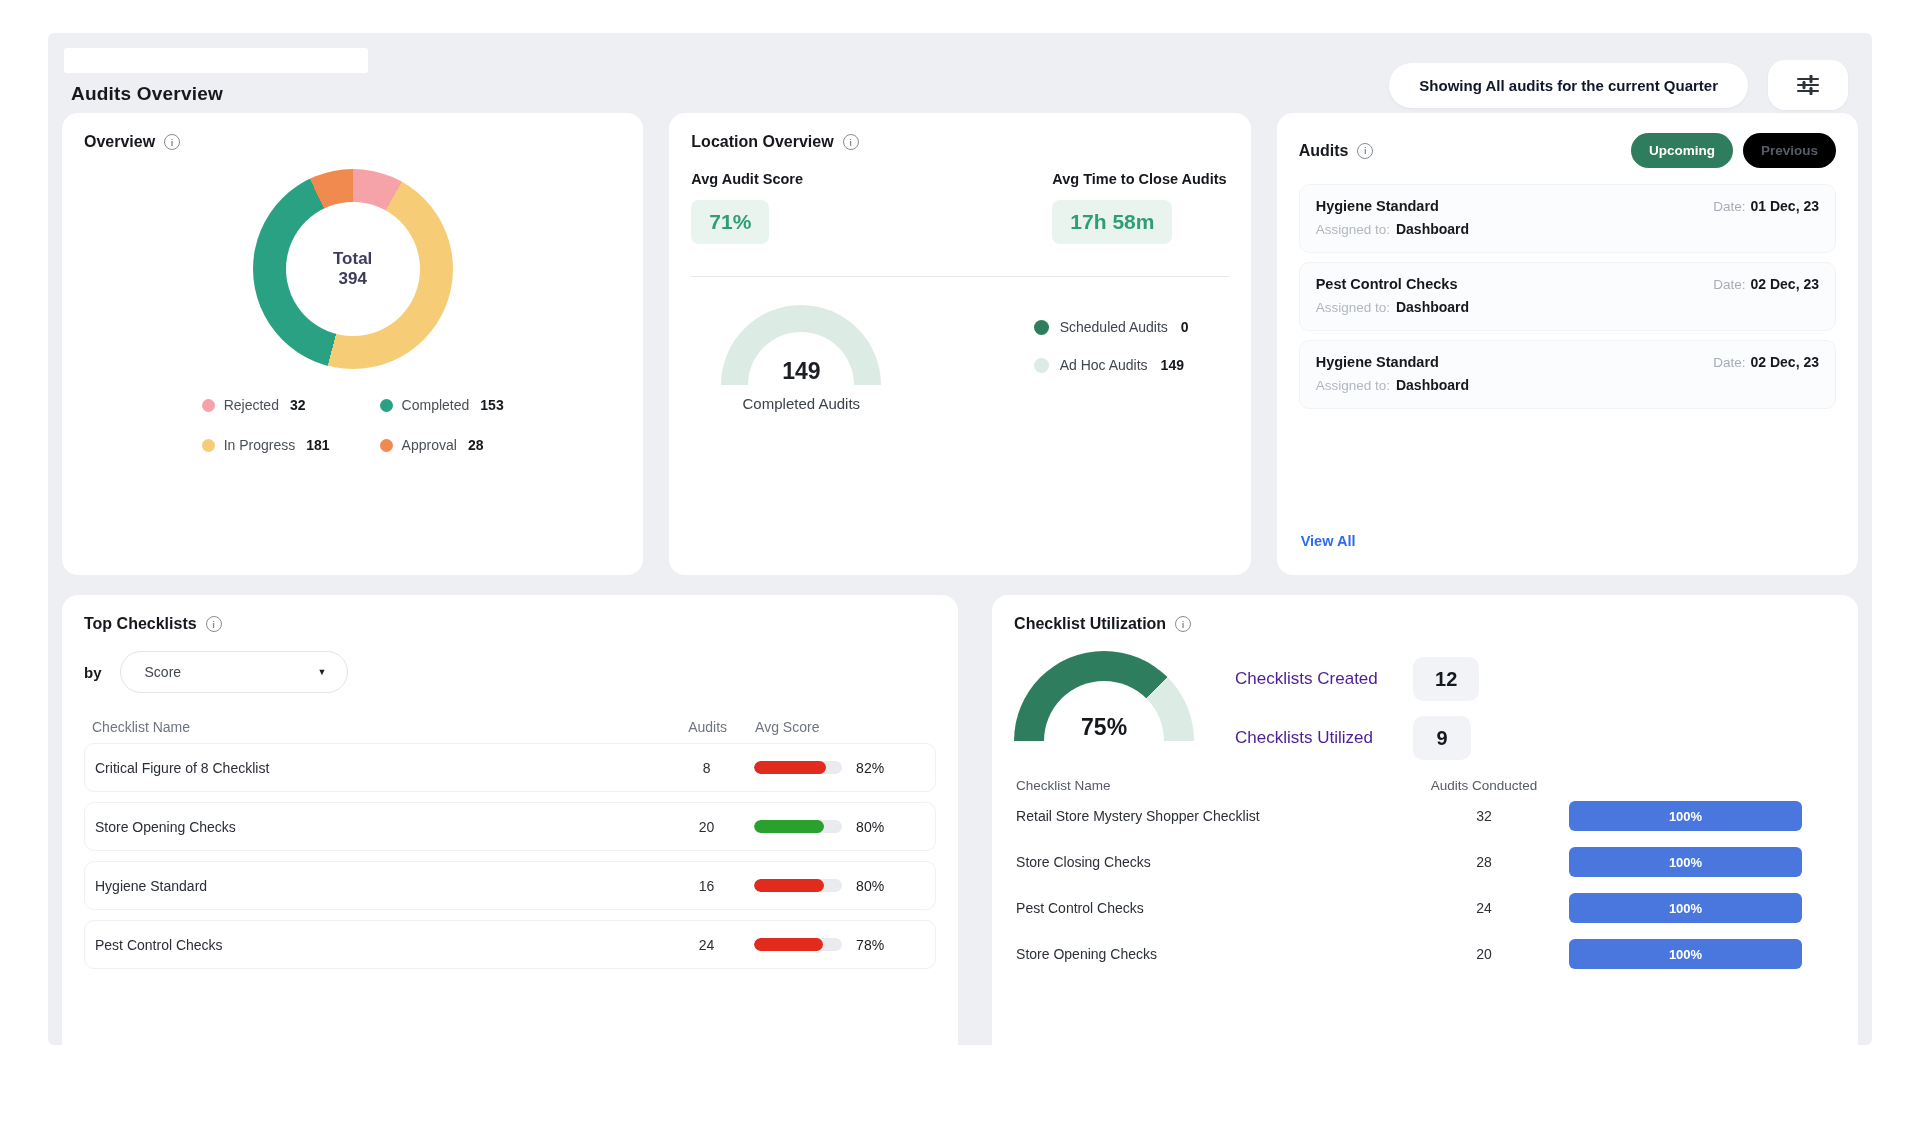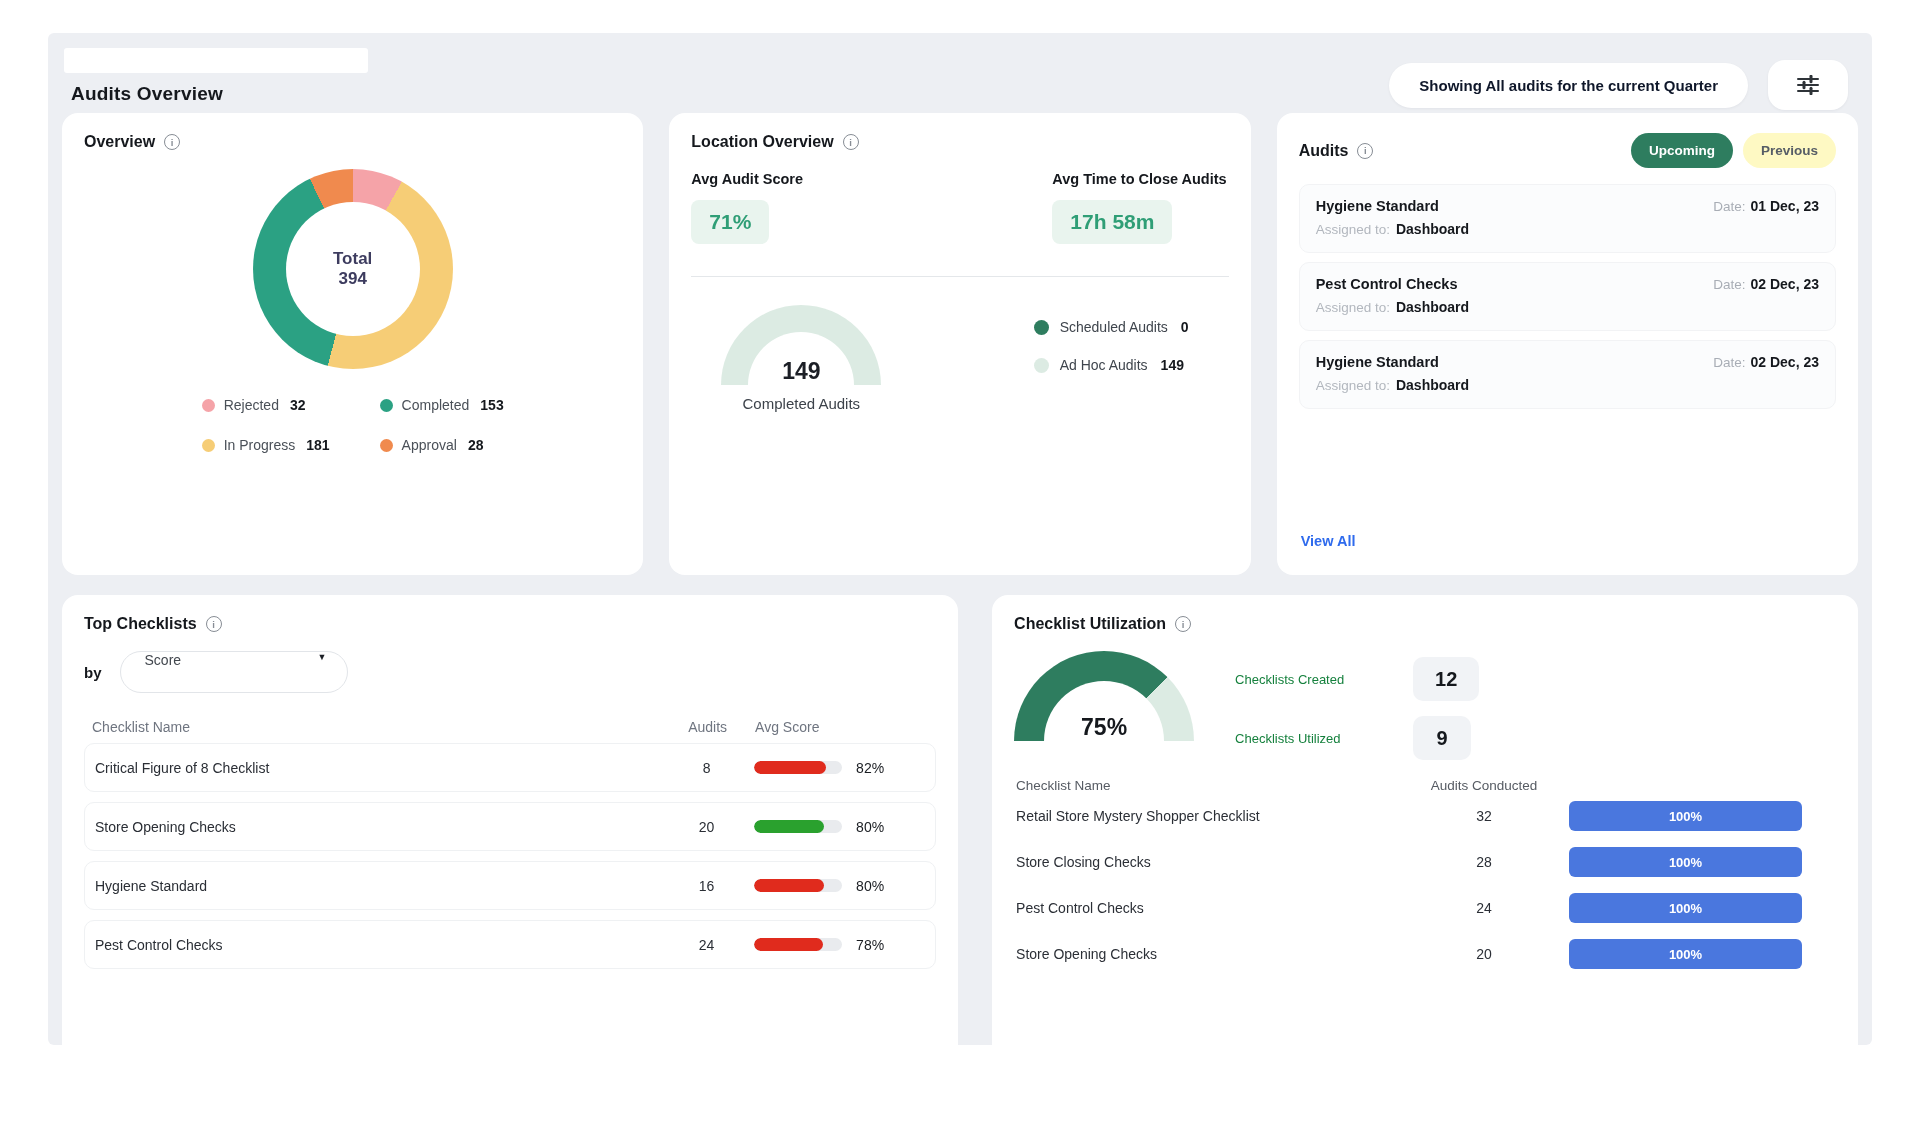--- a/index.html
+++ b/index.html
@@ -60,36 +60,36 @@
   .gauge-label { margin-top:10px; font-size:15px; color:#3c424a; }
   .loc-legend { margin-left:auto; margin-right:40px; margin-top:14px; display:flex; flex-direction:column; gap:22px; }
   .loc-leg-item { display:flex; align-items:flex-end; gap:11px; font-size:14px; color:#3f454d; }
   .loc-leg-item .dot { width:15px; height:15px; }
 
   
   .aud-head { display:flex; align-items:center; justify-content:space-between; }
   .pills { display:flex; gap:10px; }
   .pill { border:none; border-radius:18px; padding:10px 18px; font-size:13.5px; font-weight:700; cursor:pointer; }
   .pill.active { background:#2e7d5f; color:#fff; }
-  .pill.inactive { background:#fef9c3; color:#565d66; }
+  .pill.inactive { background:#000000; color:#565d66; }
   .aud-list { margin-top:16px; display:flex; flex-direction:column; gap:9px; }
   .aud-item { background:#fbfcfd; border:1px solid #f2f3f5; border-radius:10px; padding:13px 16px 15px; cursor:pointer; }
   .aud-line1 { display:flex; justify-content:space-between; align-items:center; }
   .aud-name { font-size:14.5px; font-weight:700; color:#15181d; }
   .aud-date { font-size:13.5px; color:#a8adb5; }
   .aud-date b { color:#15181d; font-size:14px; margin-left:5px; }
   .aud-line2 { margin-top:7px; font-size:13.5px; color:#b2b7be; }
   .aud-line2 b { color:#15181d; font-size:14px; margin-left:6px; }
   .view-all { position:absolute; left:24px; bottom:26px; color:#2f6bed; font-weight:700; font-size:14.5px; cursor:pointer; }
 
   
   .by-row { display:flex; align-items:center; gap:18px; margin-top:18px; }
   .by-label { font-size:15px; font-weight:700; color:#15181d; }
   .select { width:228px; height:42px; border:1px solid #e2e5e9; border-radius:21px; background:#fff;
-            display:flex; align-items:flex-start; justify-content:space-between; padding:0 20px 0 24px;
+            display:flex; align-items:center; justify-content:space-between; padding:0 20px 0 24px;
             font-size:14px; color:#42474e; cursor:pointer; }
   .select .chev { font-size:9px; color:#1c1f26; }
   .tc-header { display:grid; grid-template-columns:1fr 95px 175px; margin-top:26px; padding:0 6px 0 8px;
                font-size:14px; color:#6f7580; }
   .tc-header .c2 { text-align:center; }
   .tc-rows { margin-top:8px; display:flex; flex-direction:column; gap:10px; }
   .tc-row { display:grid; grid-template-columns:1fr 95px 175px; align-items:center; height:49px;
             background:#fff; border:1px solid #eff1f3; border-radius:10px; padding:0 6px 0 10px;
             font-size:14px; color:#2a2e35; }
   .tc-audits { text-align:center; }
@@ -101,21 +101,21 @@
   
   .cu-top { display:flex; align-items:flex-start; margin-top:14px; }
   .cu-gauge-block { width:205px; padding-top:4px; }
   .gauge2 { width:180px; height:90px; position:relative; border-radius:180px 180px 0 0; }
   .gauge2::after { content:""; position:absolute; left:30px; right:30px; top:30px; bottom:-1px;
                    background:#fff; border-radius:125px 125px 0 0; }
   .gauge2 .g-val { position:absolute; left:0; right:0; bottom:0; text-align:center; font-size:23px;
                    font-weight:700; color:#15181d; z-index:2; }
   .cu-stats { margin-left:16px; margin-top:10px; display:flex; flex-direction:column; gap:15px; }
   .cu-stat { display:flex; align-items:center; }
-  .cu-stat-label { font-size:13px; color:#15803d; width:178px; }
+  .cu-stat-label { font-size:17px; color:#4c1d95; width:178px; }
   .cu-chip { background:#f1f3f6; border-radius:10px; min-width:58px; height:44px; display:flex;
              align-items:center; justify-content:center; font-size:20px; font-weight:700; color:#15181d; padding:0 22px; }
   .cu-table { margin-top:18px; }
   .cu-header { display:grid; grid-template-columns:1fr 170px 265px; font-size:13.5px; color:#565b63; padding:0 2px; }
   .cu-header .c2 { text-align:center; }
   .cu-row { display:grid; grid-template-columns:1fr 170px 265px; align-items:center; height:46px;
             font-size:14px; color:#2b2f36; padding:0 2px; }
   .cu-audits { text-align:center; }
   .cu-bar { width:233px; height:30px; border-radius:6px; color:#fff; font-size:13px; font-weight:700;
             display:flex; align-items:center; justify-content:center; }

